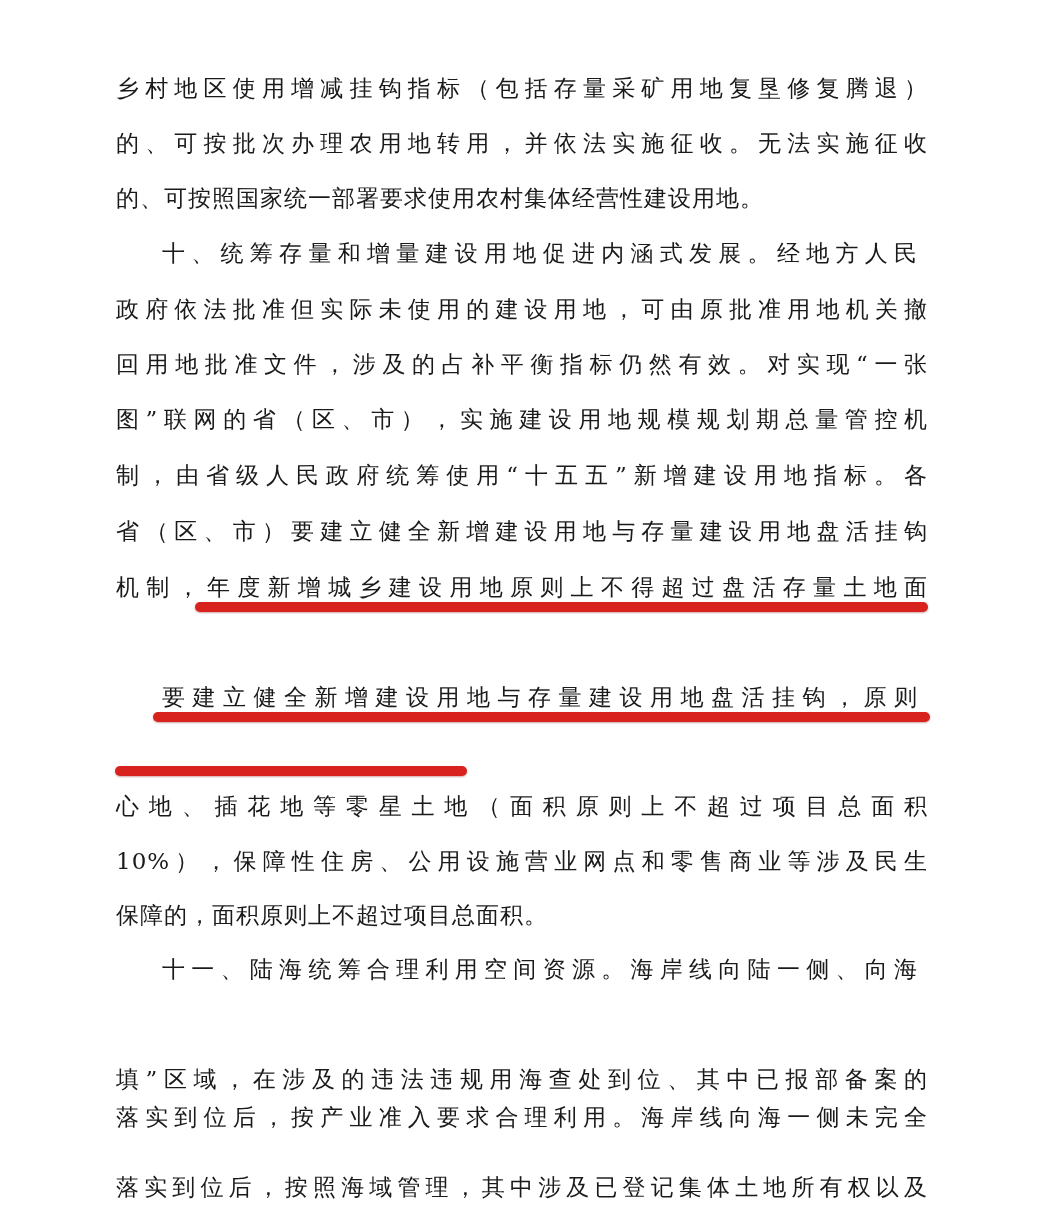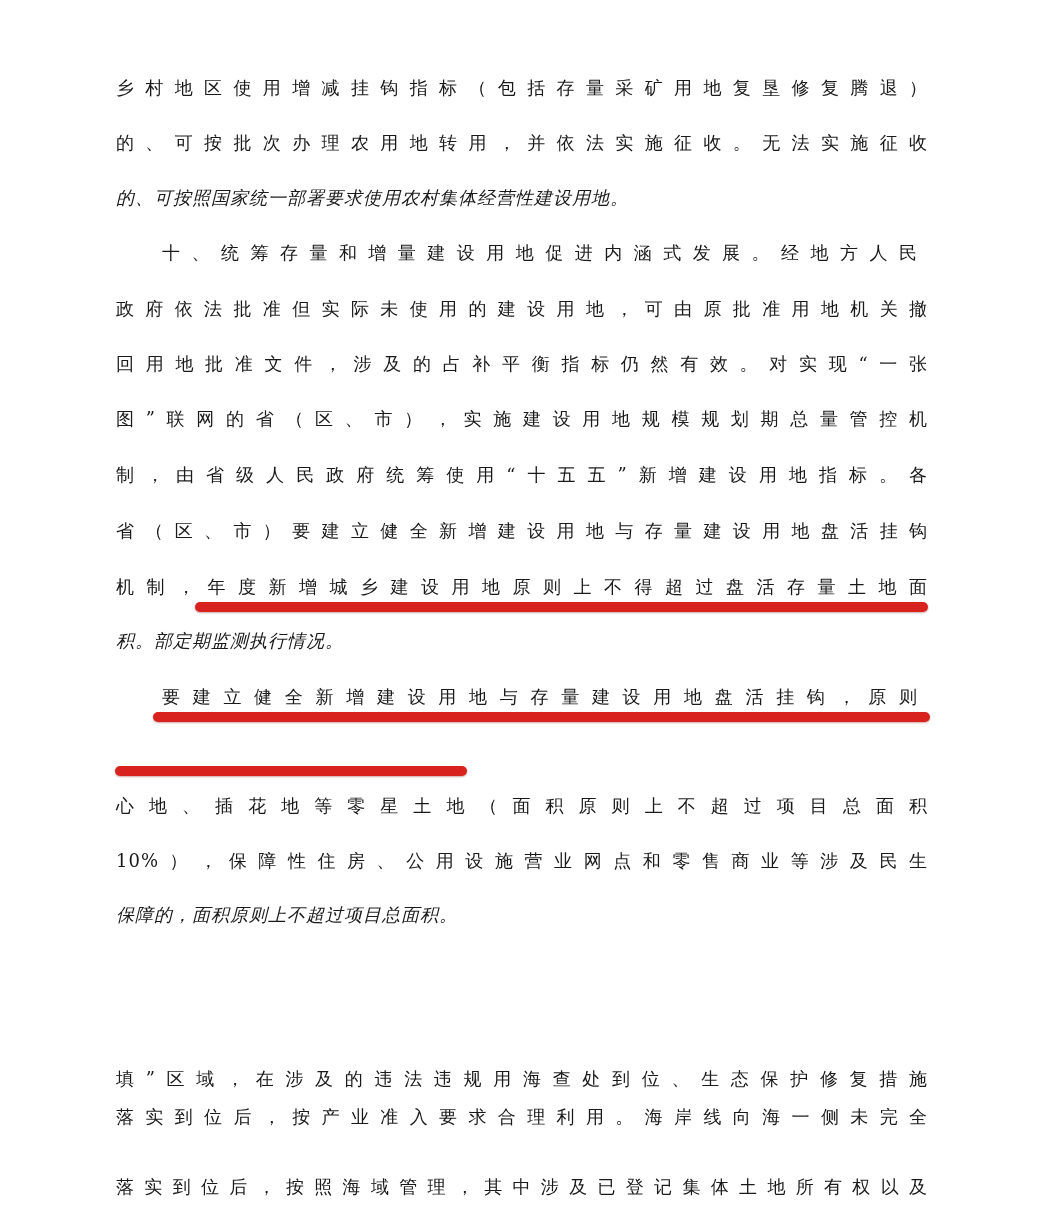--- a/index.html
+++ b/index.html
@@ -3,25 +3,25 @@
 <meta charset="utf-8">
 <style>
   html, body { margin: 0; padding: 0; }
   body {
     width: 1038px; height: 1223px; background: #ffffff; position: relative; overflow: hidden;
     font-family: "DejaVu Serif", "Liberation Serif", serif; color: #1a1a1a;
   }
   .page { position: absolute; left: 0; top: 0; width: 1038px; height: 1223px; }
   .line {
     position: absolute; left: 116px; width: 812px; height: 40px;
-    font-size: 18px; line-height: 40px; white-space: nowrap;
+    font-size: 23px; line-height: 40px; white-space: nowrap;
     text-align: justify; text-align-last: justify; letter-spacing: 1px;
   }
   .line.indent { left: 162px; width: 756px; }
-  .line.last { text-align-last: left; font-style: italic; }
+  .line.last { text-align-last: left; }
   .underline {
     position: absolute; height: 10px; border-radius: 6px;
     background: #d7221d;
     box-shadow: 0 1px 2px rgba(120,0,0,0.35);
   }
 </style>
 </head>
 <body>
 
 <div class="page">
@@ -29,23 +29,23 @@
   <div class="line" style="top:123px">的、可按批次办理农用地转用，并依法实施征收。无法实施征收</div>
   <div class="line last" style="top:178px">的、可按照国家统一部署要求使用农村集体经营性建设用地。</div>
   <div class="line indent" style="top:233px">十、统筹存量和增量建设用地促进内涵式发展。经地方人民</div>
   <div class="line" style="top:289px">政府依法批准但实际未使用的建设用地，可由原批准用地机关撤</div>
   <div class="line" style="top:344px">回用地批准文件，涉及的占补平衡指标仍然有效。对实现“一张</div>
   <div class="line" style="top:399px">图”联网的省（区、市），实施建设用地规模规划期总量管控机</div>
   <div class="line" style="top:455px">制，由省级人民政府统筹使用“十五五”新增建设用地指标。各</div>
   <div class="line" style="top:511px">省（区、市）要建立健全新增建设用地与存量建设用地盘活挂钩</div>
   <div class="line" style="top:567px">机制，年度新增城乡建设用地原则上不得超过盘活存量土地面</div>
   <div class="underline" style="top:602px; left:195px; width:733px;"></div>
-  <div class="line last" style="top:621px">积。部定期监测执行情况。</div>
   <div class="line indent" style="top:677px">要建立健全新增建设用地与存量建设用地盘活挂钩，原则</div>
   <div class="underline" style="top:712px; left:153px; width:777px;"></div>
   <div class="underline" style="top:766px; left:115px; width:352px;"></div>
   <div class="line" style="top:786px">心地、插花地等零星土地（面积原则上不超过项目总面积</div>
   <div class="line" style="top:841px">10%），保障性住房、公用设施营业网点和零售商业等涉及民生</div>
   <div class="line last" style="top:895px">保障的，面积原则上不超过项目总面积。</div>
-  <div class="line" style="top:1059px">填”区域，在涉及的违法违规用海查处到位、生态保护修复措施</div>
+  <div class="line indent" style="top:949px">十一、陆海统筹合理利用空间资源。海岸线向陆一侧、向海</div>
+  <div class="line" style="top:1059px">填”区域，在涉及的违法违规用海查处到位、其中已报部备案的</div>
   <div class="line" style="top:1097px">落实到位后，按产业准入要求合理利用。海岸线向海一侧未完全</div>
   <div class="line" style="top:1167px">落实到位后，按照海域管理，其中涉及已登记集体土地所有权以及</div>
 </div>
 
 </body></html>

